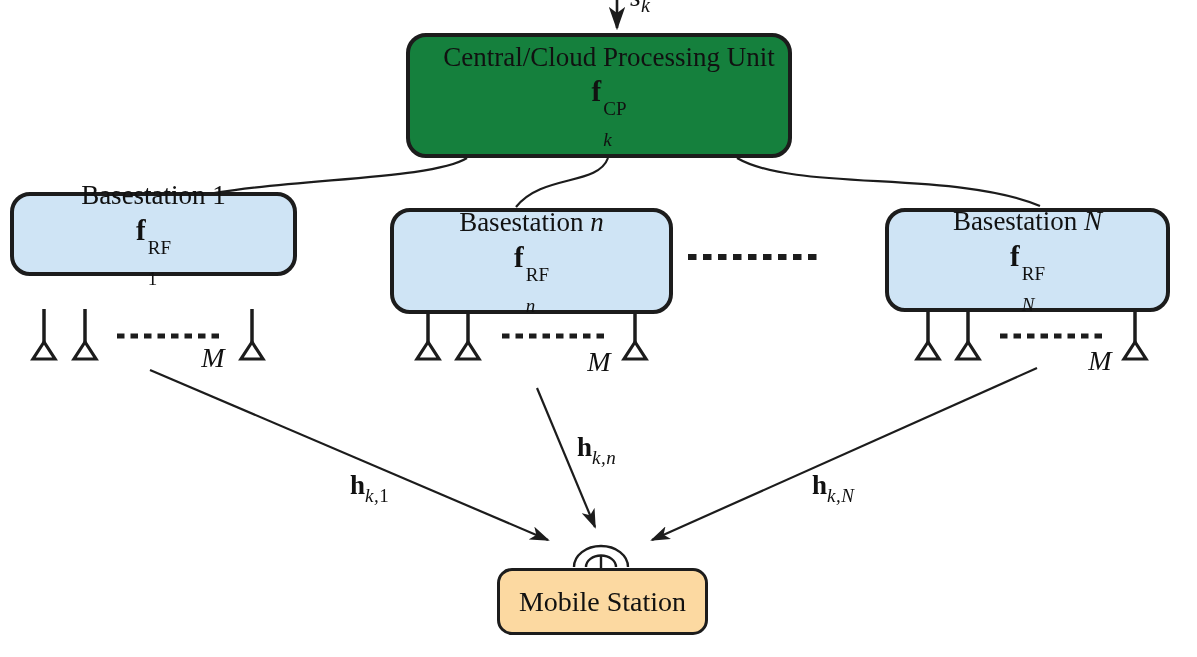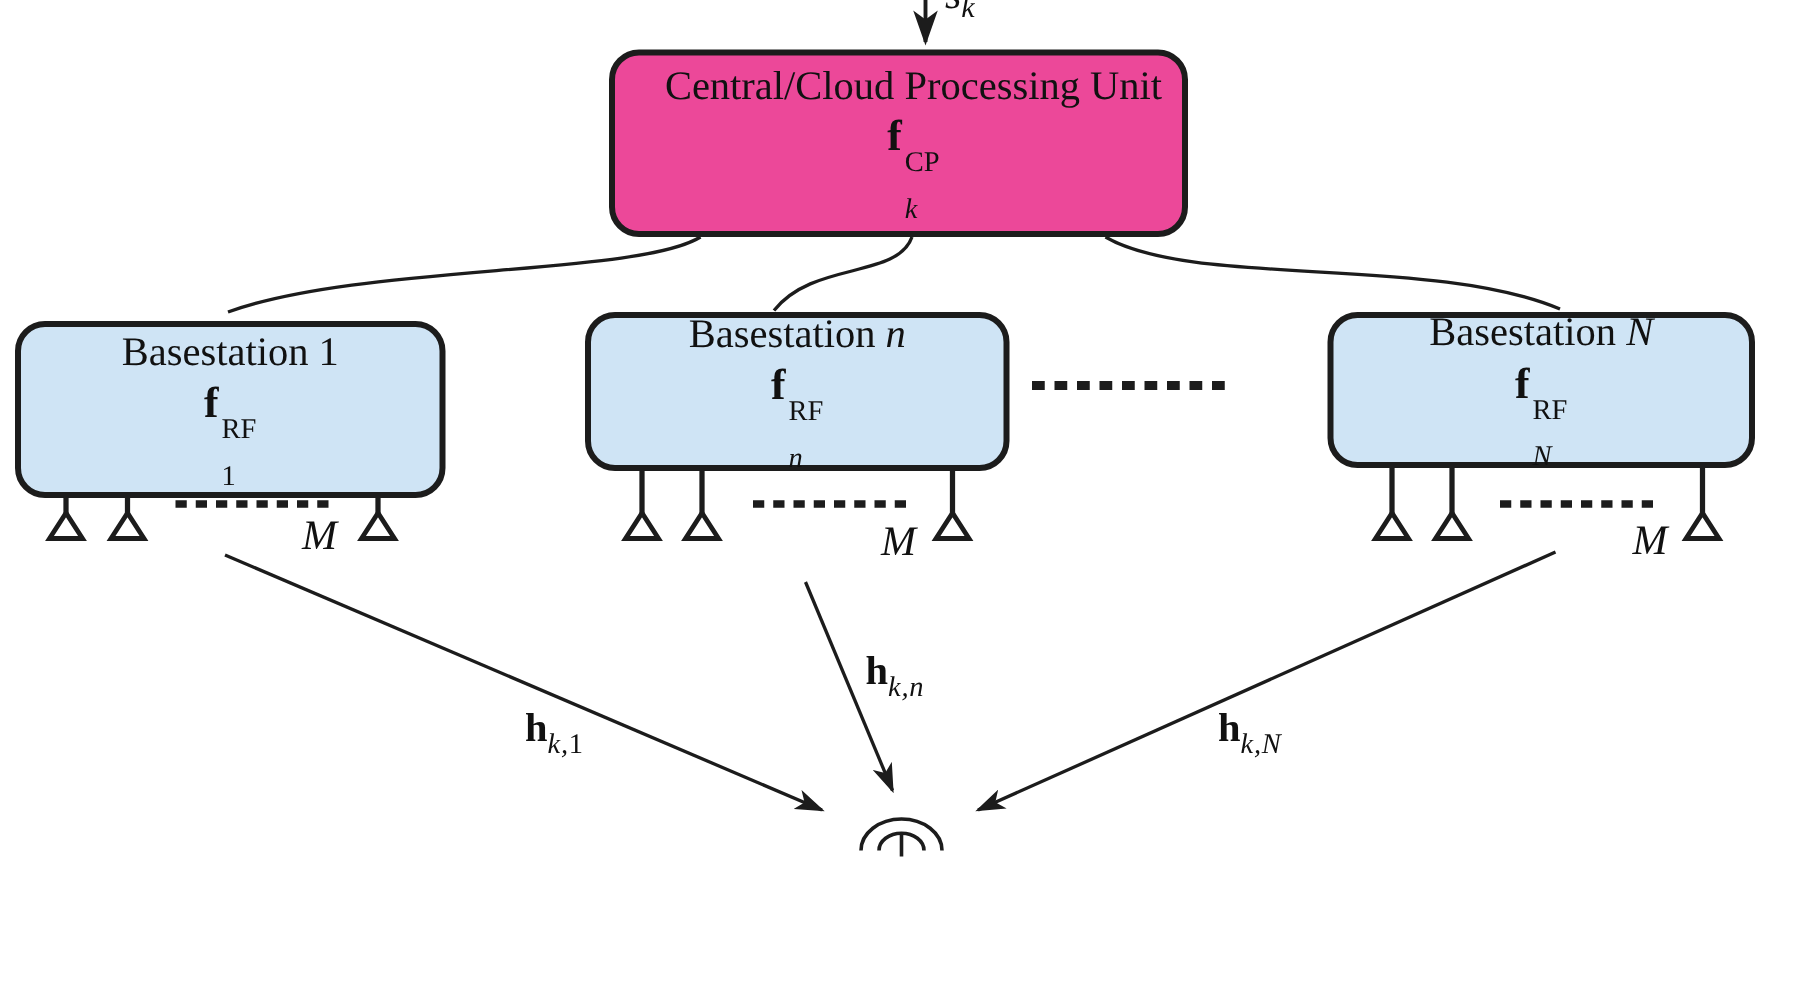--- a/index.html
+++ b/index.html
@@ -2,22 +2,22 @@
 <html><head>
 <meta charset="utf-8">
 <style>
   html,body{margin:0;padding:0;background:#ffffff;}
   #stage{position:relative;width:1197px;height:657px;background:#ffffff;overflow:hidden;
          font-family:"Liberation Serif",serif;color:#111;}
   #wires{position:absolute;left:0;top:0;z-index:1;}
   .box{position:absolute;box-sizing:border-box;border:4.5px solid #1c1c1c;z-index:2;
        display:flex;flex-direction:column;align-items:center;justify-content:center;
        text-align:center;}
-  .cpu{left:406px;top:33px;width:386px;height:125px;background:#ec4899;border-radius:20px;padding-left:20px;}
-  .bs1{left:10px;top:214px;width:287px;height:118px;background:#cfe4f5;border-radius:20px;}
+  .cpu{left:406px;top:33px;width:386px;height:125px;background:#15803d;border-radius:20px;padding-left:20px;}
+  .bs1{left:10px;top:192px;width:287px;height:84px;background:#cfe4f5;border-radius:20px;}
   .bsn{left:390px;top:208px;width:283px;height:106px;background:#cfe4f5;border-radius:20px;}
   .bsN{left:885px;top:208px;width:285px;height:104px;background:#cfe4f5;border-radius:20px;}
   .ms{left:497px;top:568px;width:211px;height:67px;background:#fcd9a1;border-radius:15px;
       border-width:3.5px;font-size:28px;}
   .box-title{font-size:27px;line-height:1.12;white-space:nowrap;}
   .mathline{font-size:29px;font-weight:bold;line-height:1;margin-top:5px;}
   .stack{display:inline-flex;flex-direction:column;align-items:flex-start;
          font-size:19px;font-weight:normal;line-height:1;vertical-align:-14px;
          margin-left:2px;gap:12px;}
   .ital{font-style:italic;}
@@ -123,14 +123,17 @@
   </div>
 
   <div class="mlabel" style="left:213px;top:344px;">M</div>
   <div class="mlabel" style="left:599px;top:348px;">M</div>
   <div class="mlabel" style="left:1100px;top:347px;">M</div>
 
   <div class="hlabel" style="left:350px;top:472px;text-align:center;"><span>h</span><span class="hsub"><span class="ital">k,</span><span>1</span></span></div>
   <div class="hlabel" style="left:577px;top:434px;"><span>h</span><span class="hsub"><span class="ital">k,</span><span class="ital">n</span></span></div>
   <div class="hlabel" style="left:812px;top:472px;"><span>h</span><span class="hsub"><span class="ital">k,</span><span class="ital">N</span></span></div>
 
+  <div class="box ms">
+    <div>Mobile Station</div>
+  </div>
 
 </div>
 
 </body></html>

